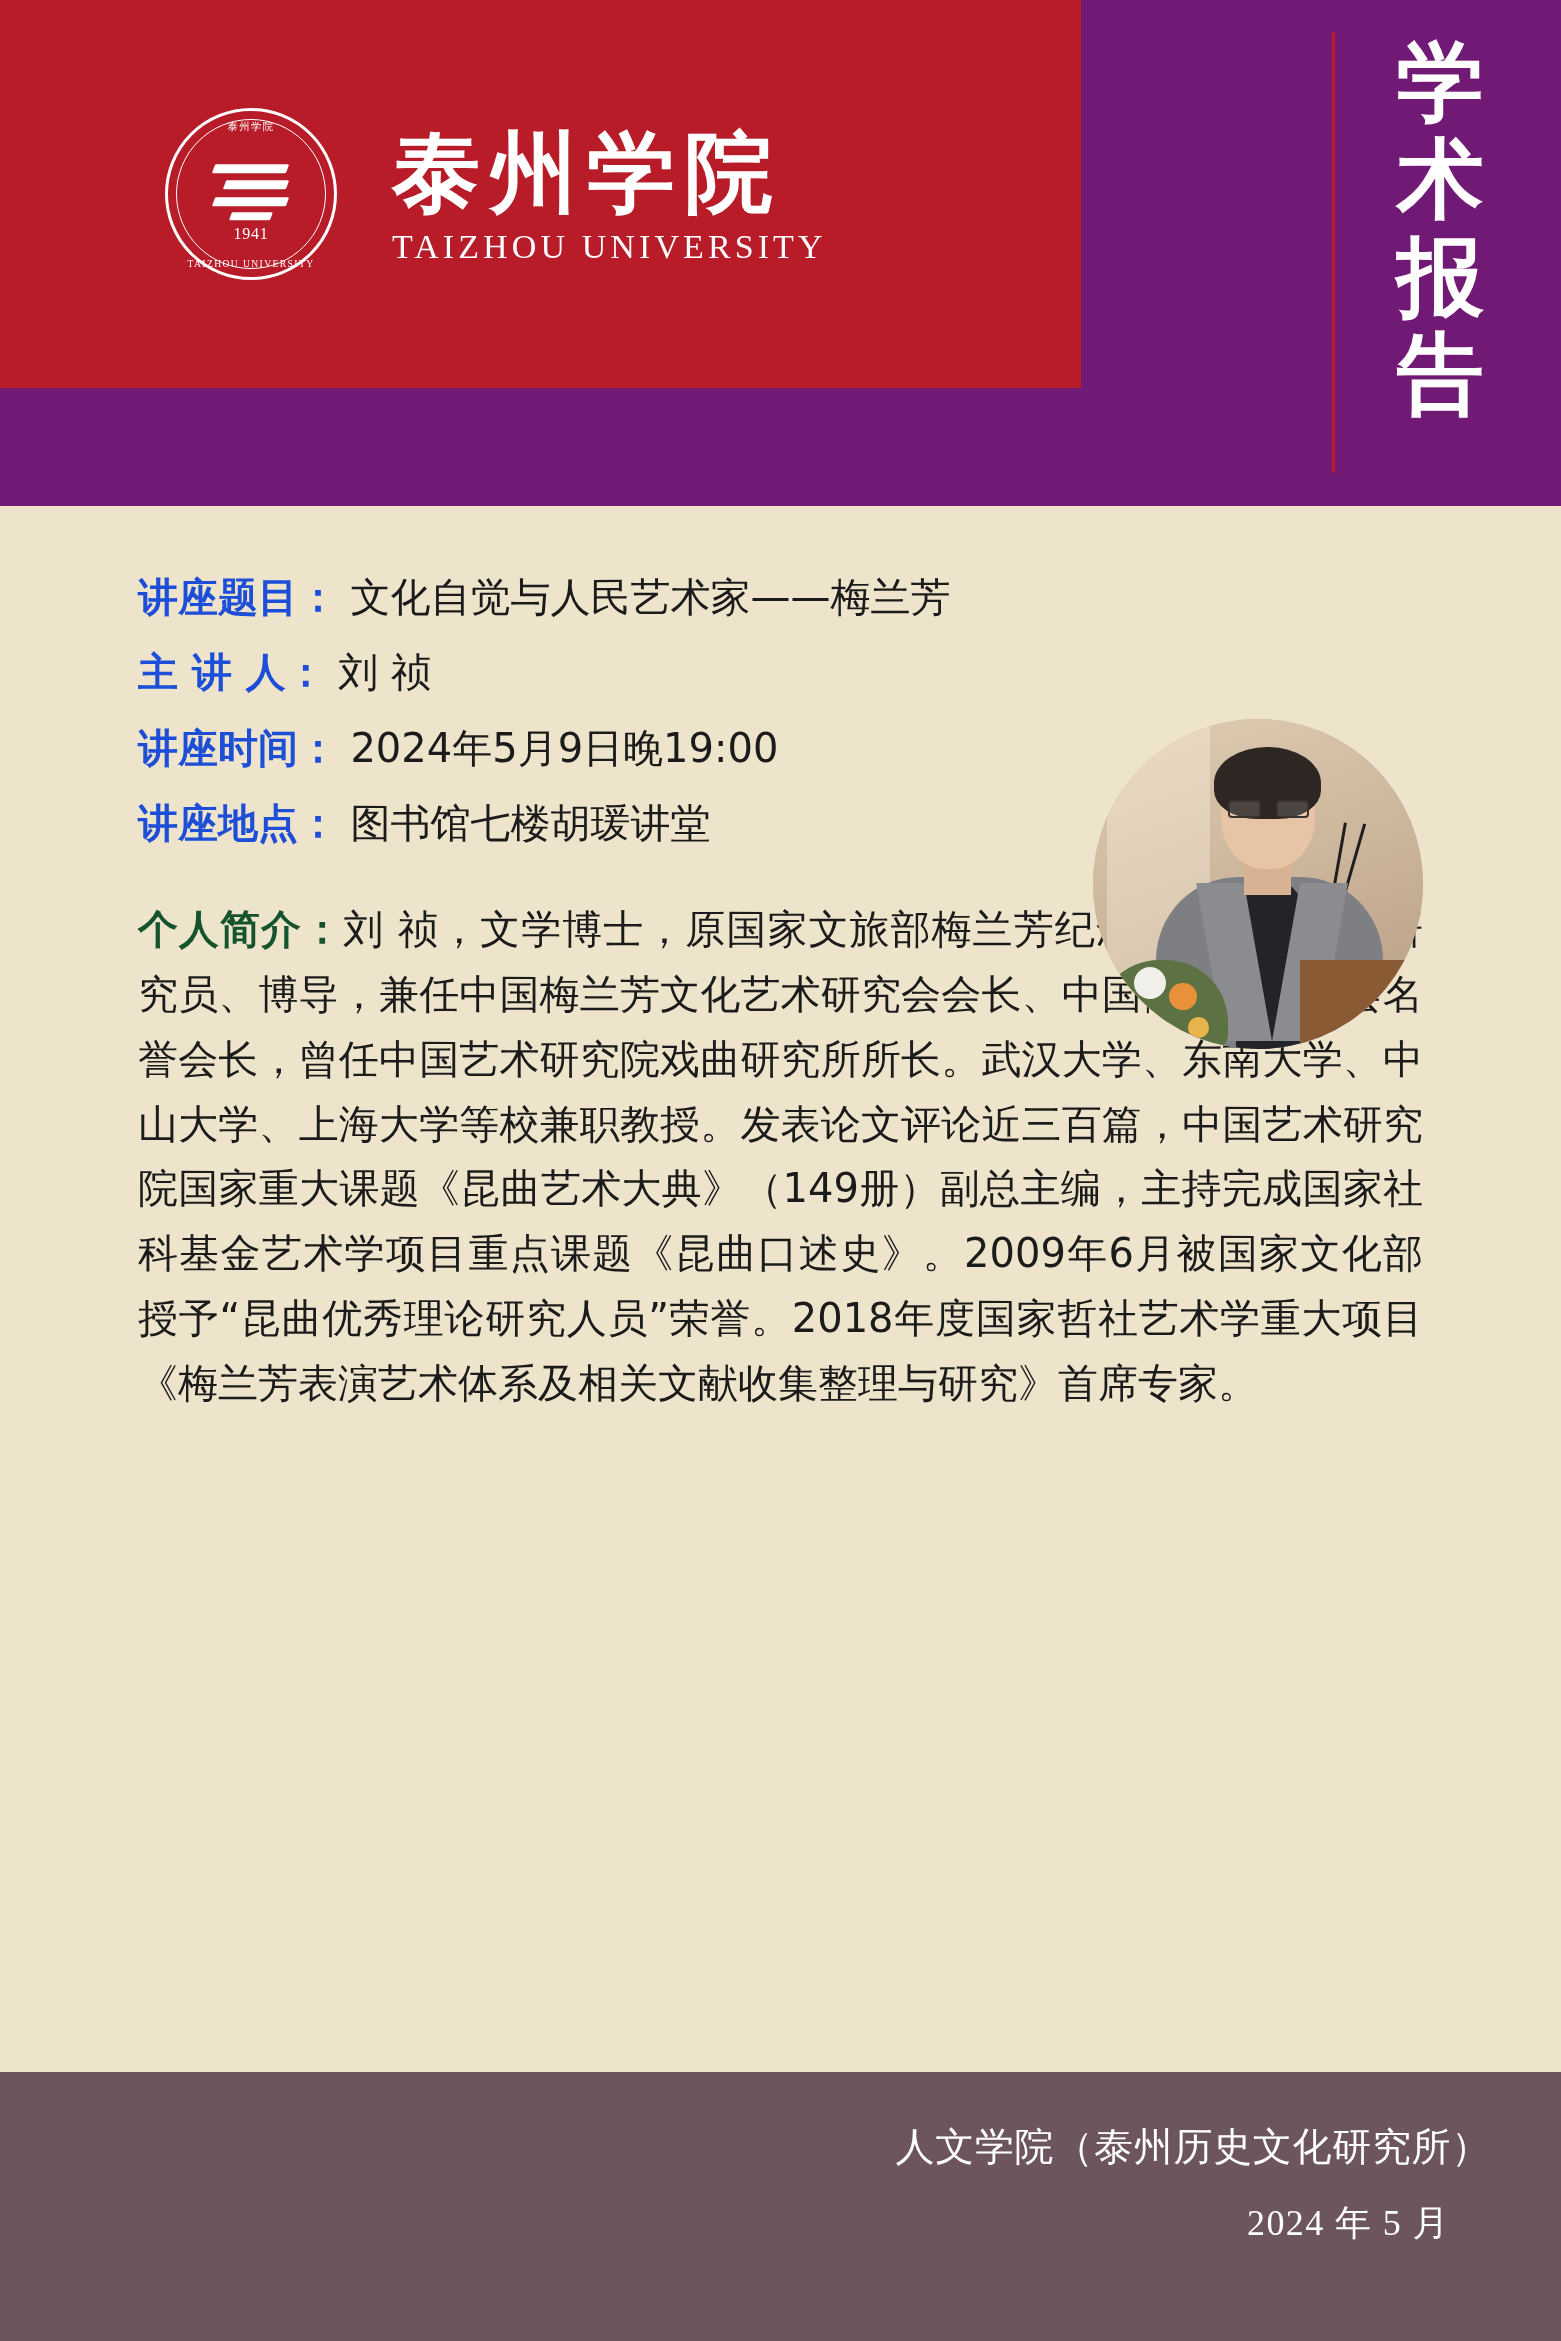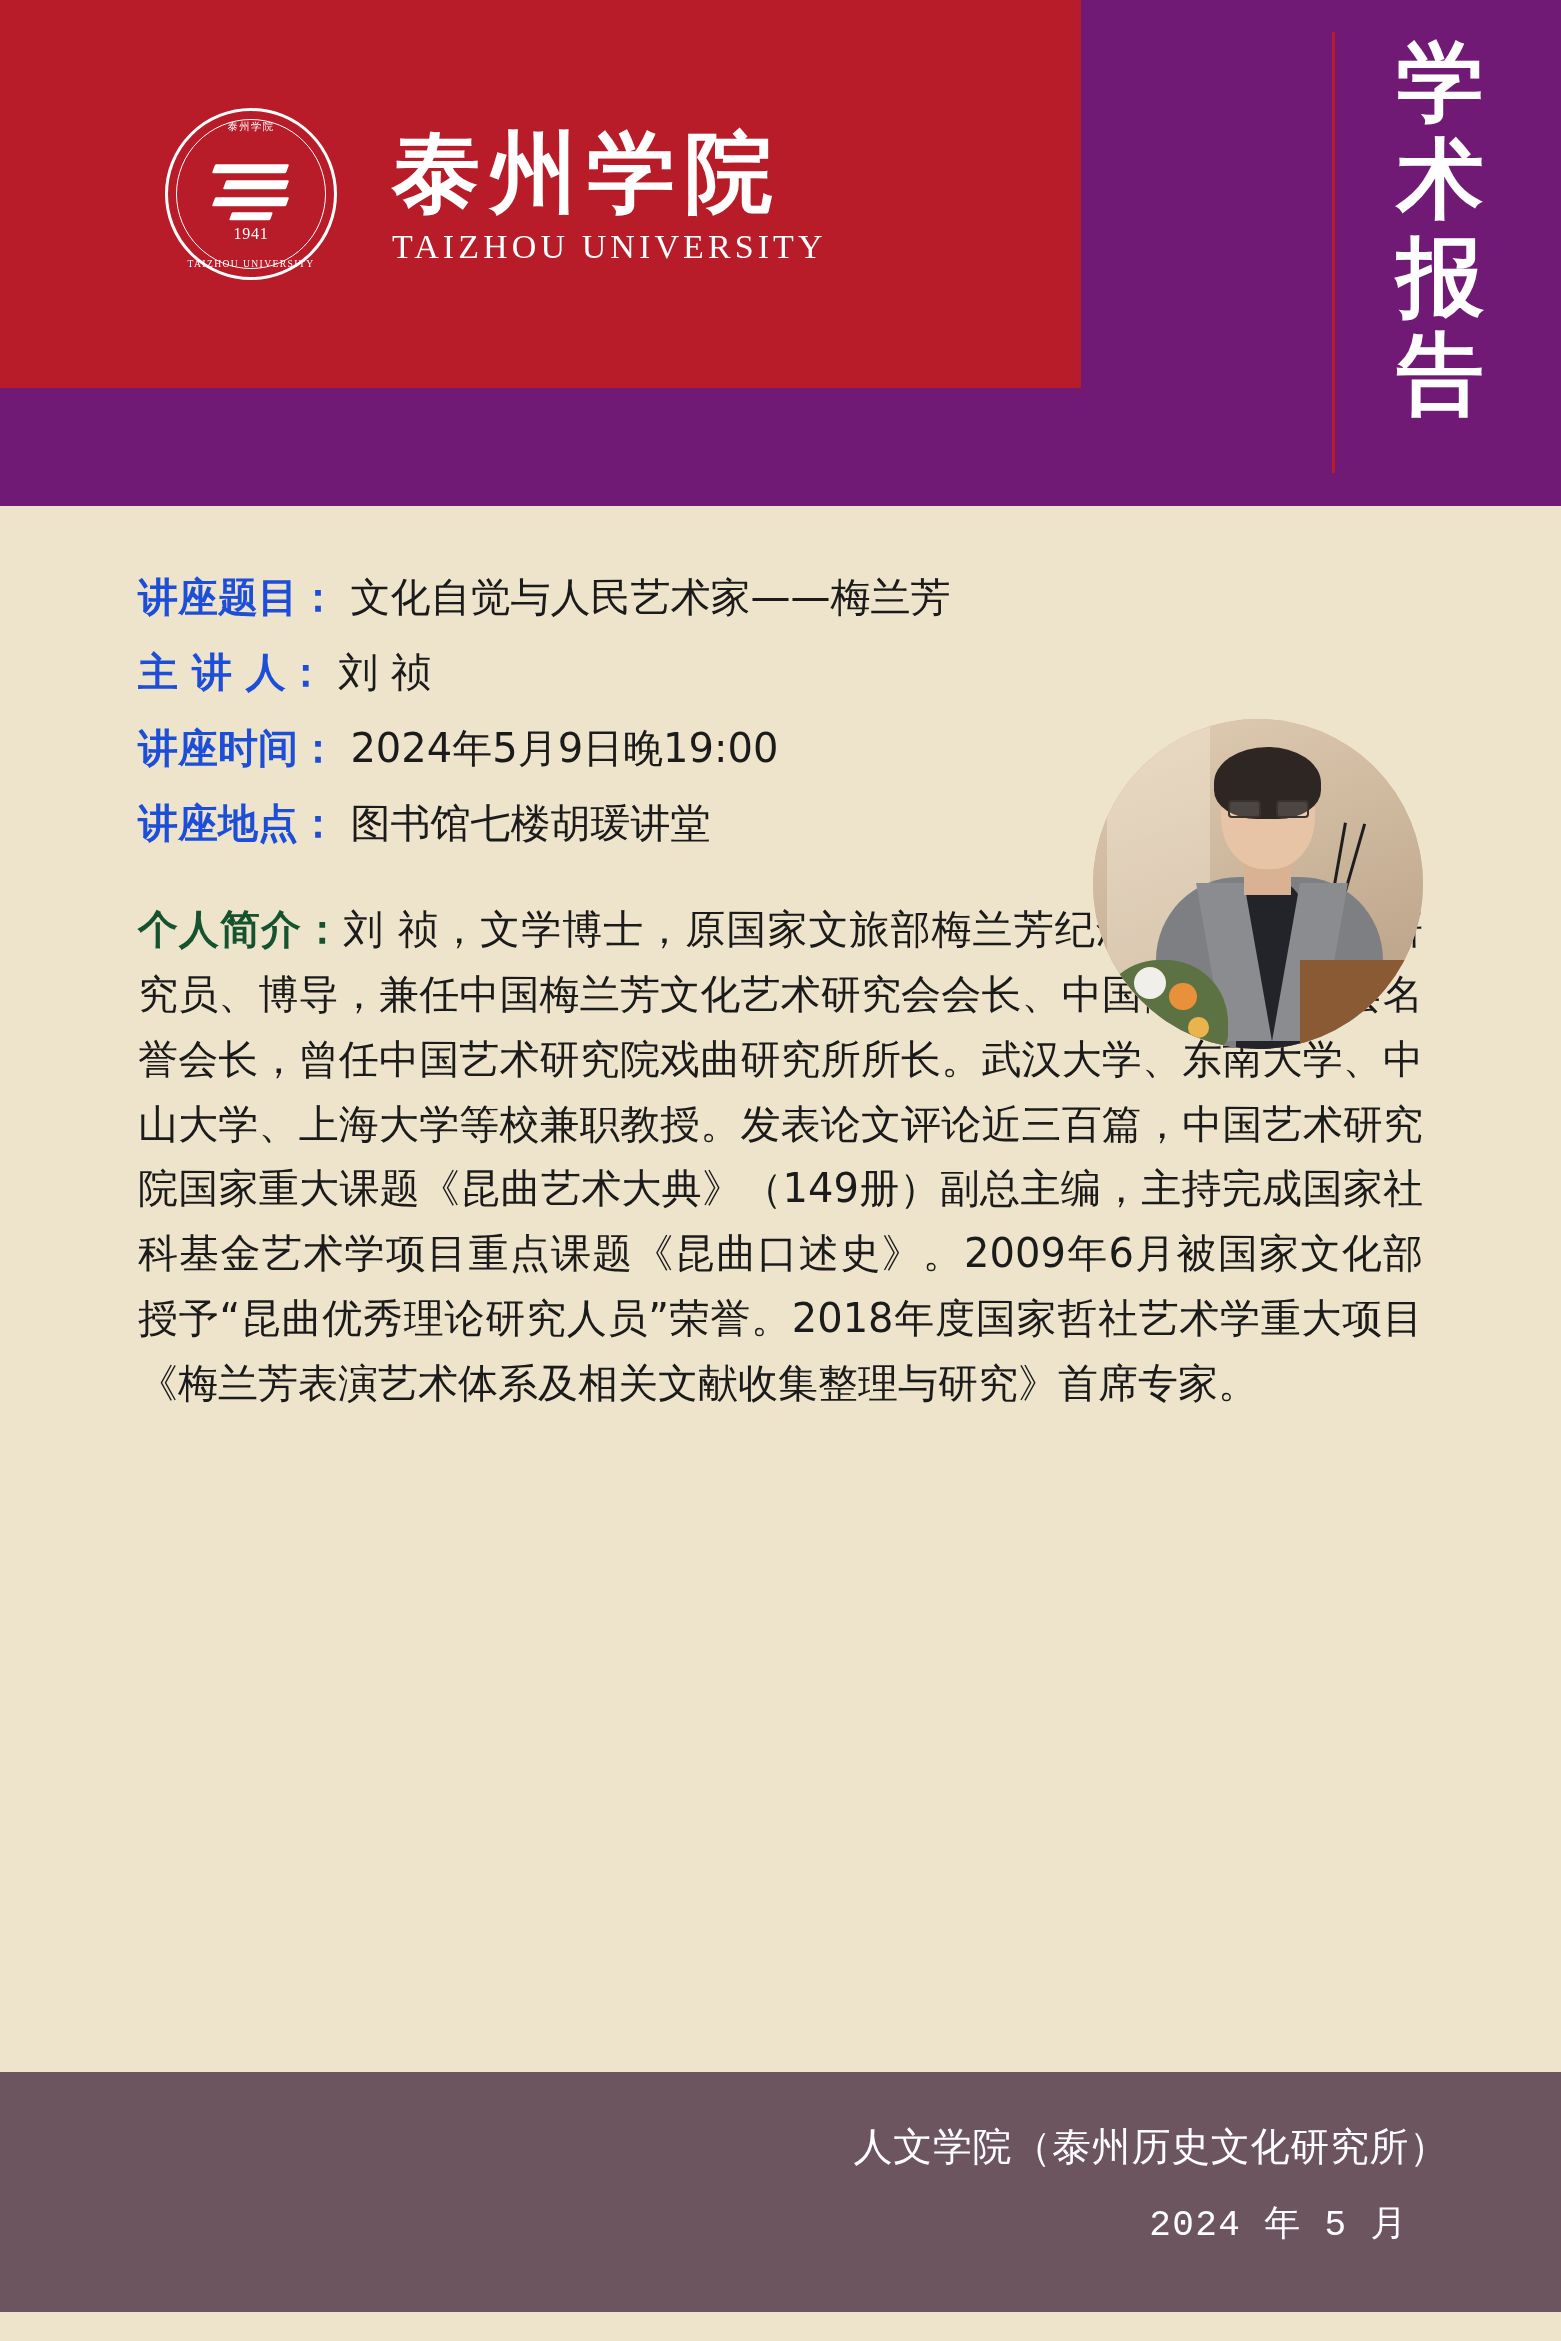--- a/index.html
+++ b/index.html
@@ -306,38 +306,38 @@
   }
   .bio .bio-label {
     color: #14532d;
     font-weight: bold;
   }
 
   
   .footer {
     position: relative;
     width: 1561px;
-    height: 240px;
+    height: 270px;
     background: #6d5560;
     color: #ffffff;
     box-sizing: border-box;
-    padding: 48px 112px 0 0;
+    padding: 48px 70px 0 0;
     text-align: right;
   }
   .footer-org {
     font-size: 39px;
     letter-spacing: 0.7px;
     font-family: "DejaVu Sans", "Liberation Sans", sans-serif;
   }
   .footer-date {
     margin-top: 25px;
     margin-right: 41px;
     font-size: 36px;
     letter-spacing: 1.4px;
-    font-family: Liberation Mono, monospace;
+    font-family: Liberation Serif, serif;
     margin-left: 38px;
   }
 </style>
 </head>
 <body>
 
 <div class="header">
 
   <div class="header-red">
 

